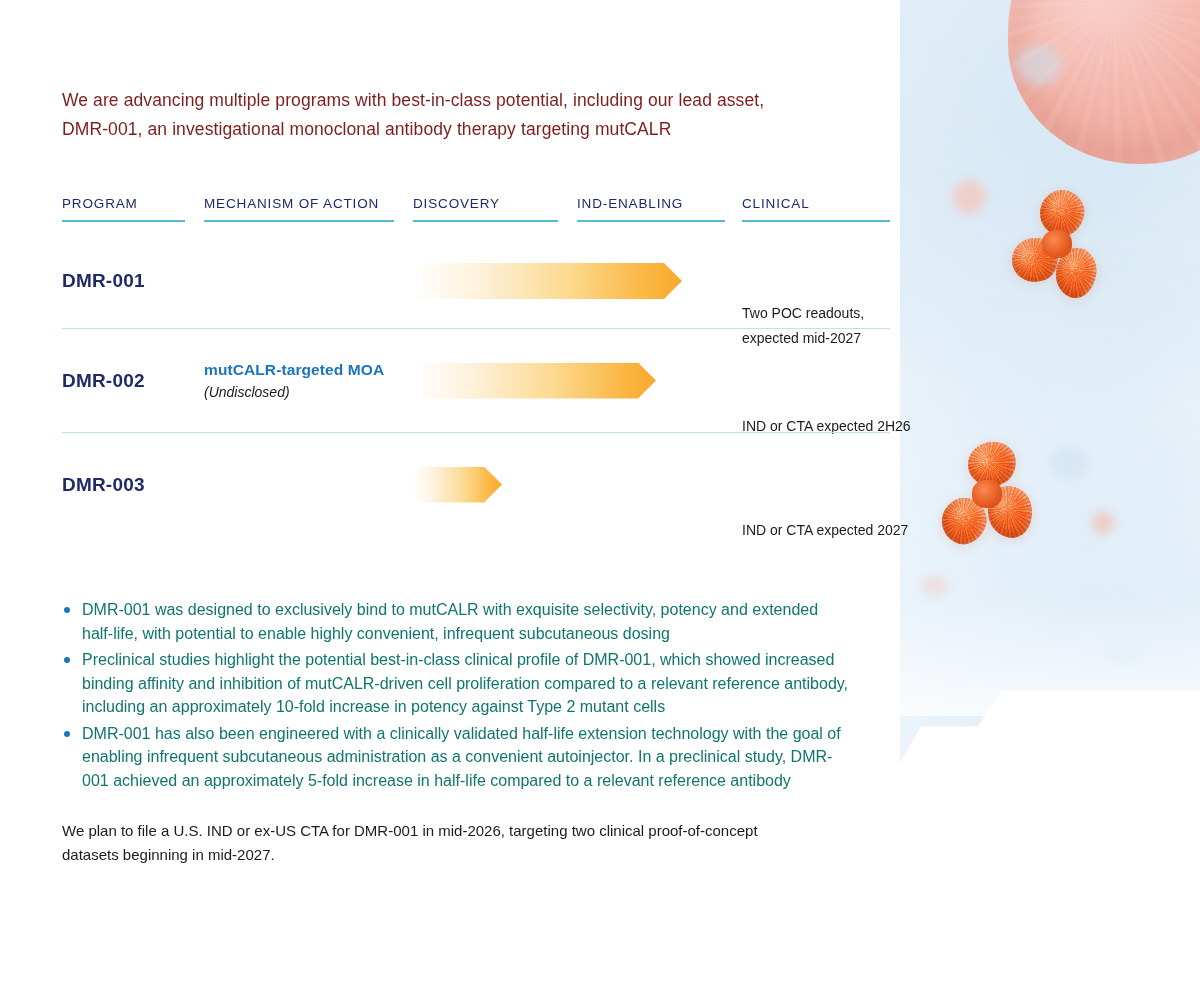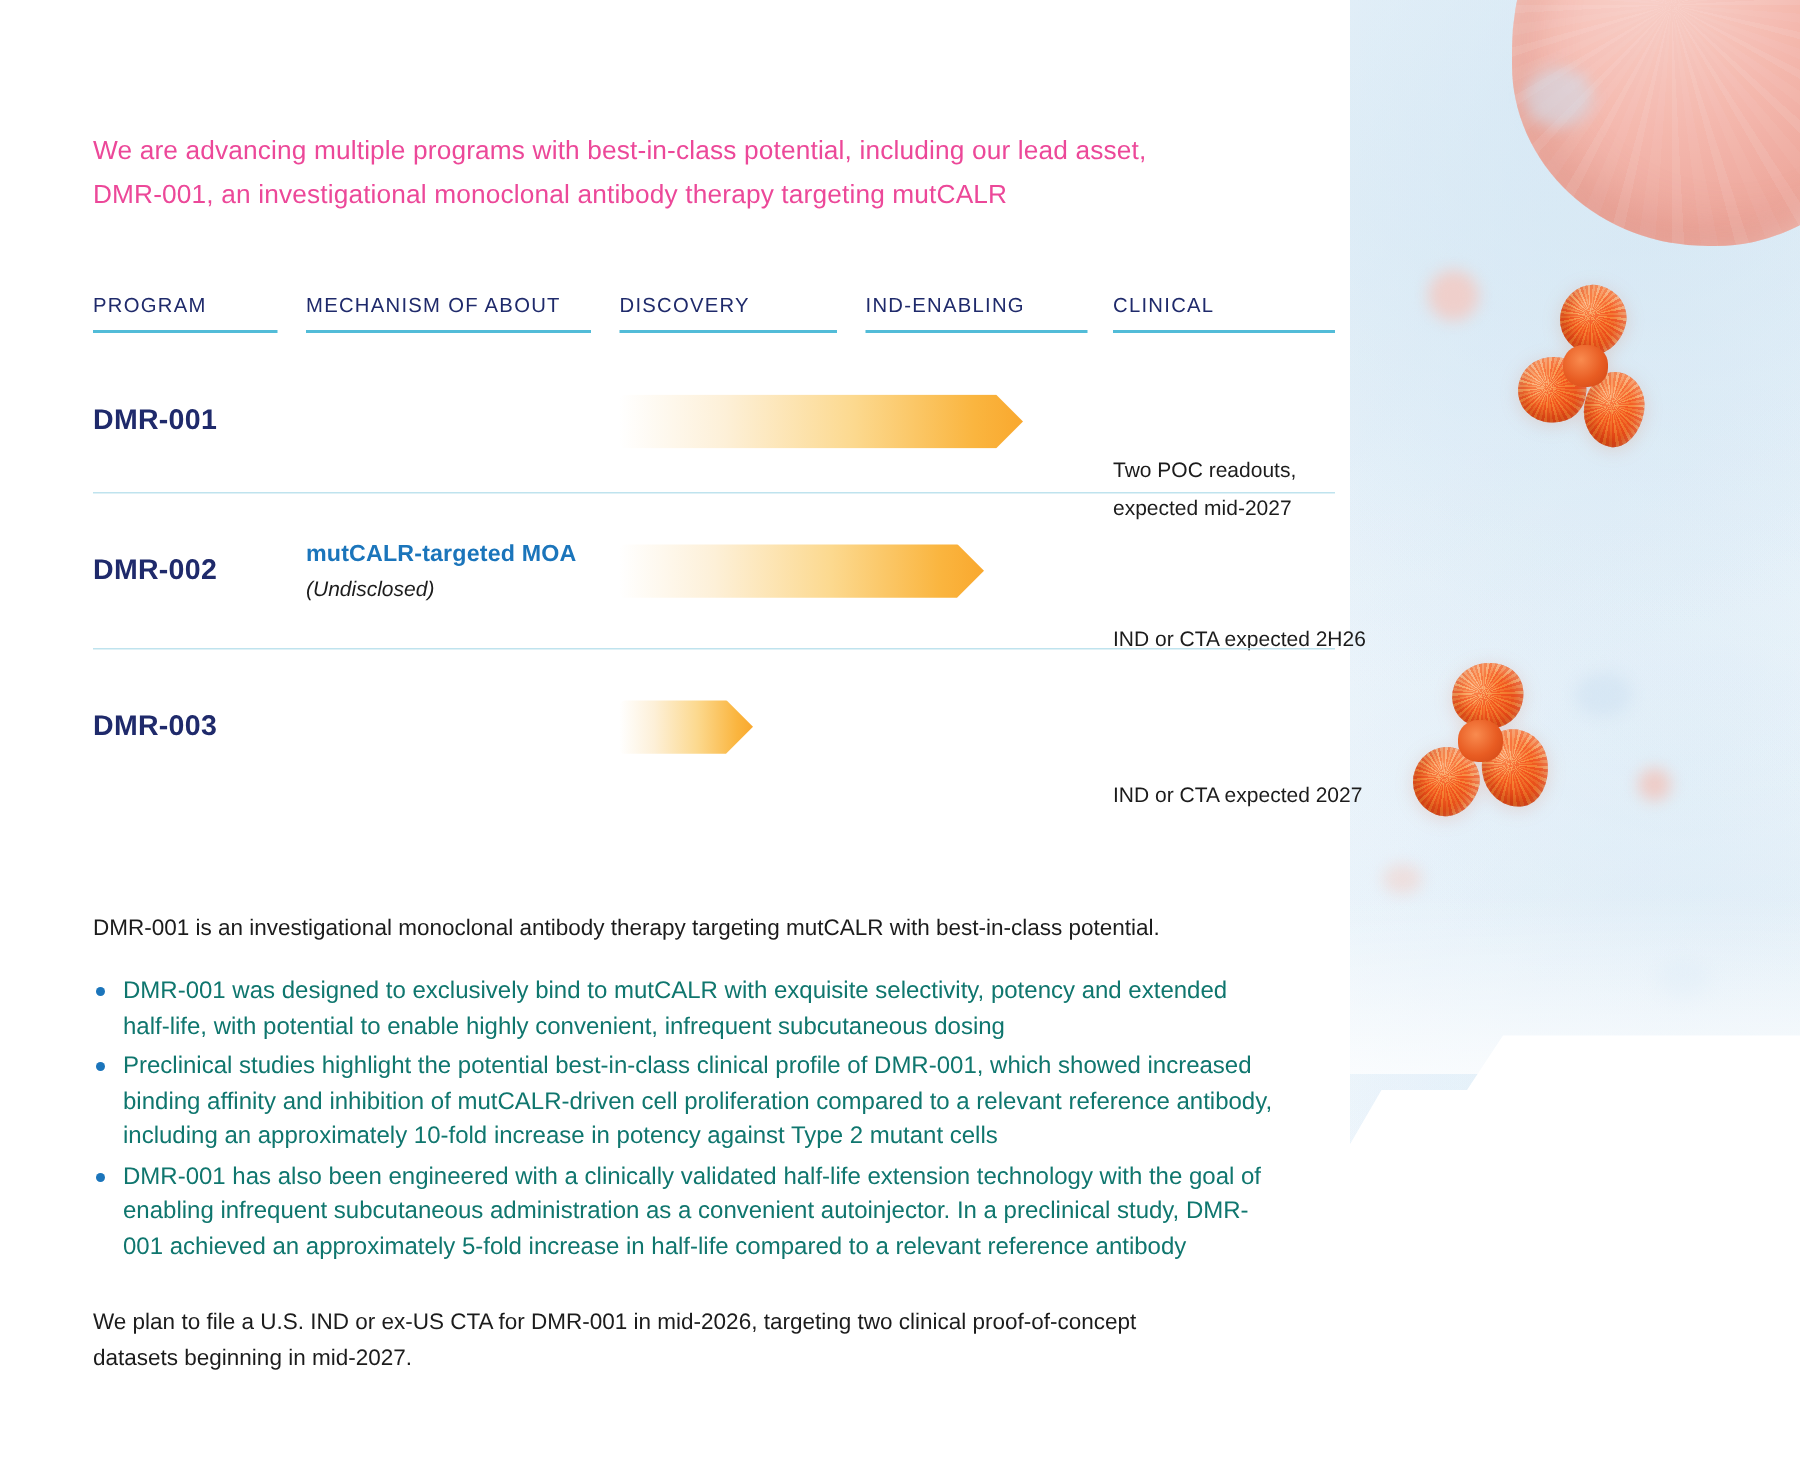--- a/index.html
+++ b/index.html
@@ -89,21 +89,21 @@
   .art-fade-soft {
     position: absolute; left: 0; right: 0; bottom: 268px; height: 120px;
     background: linear-gradient(180deg, rgba(255,255,255,0) 0%, rgba(255,255,255,0.75) 100%);
   }
 
   
   .content { position: absolute; left: 0; top: 0; width: 900px; height: 984px; }
 
   .intro {
     position: absolute; left: 62px; top: 68px; width: 720px;
-    font-size: 17.5px; line-height: 29px; color: #ec4899; font-weight: 400;
+    font-size: 17.5px; line-height: 29px; color: #7f1d1d; font-weight: 400;
     letter-spacing: .1px;
   }
 
   
   .pipeline { position: absolute; left: 62px; top: 196px; width: 828px; }
   .p-head { position: relative; height: 38px; }
   .p-head .col {
     position: absolute; top: 0;
     font-size: 13.5px; letter-spacing: .85px; color: #1f2a6b; font-weight: 400;
     white-space: nowrap;
@@ -214,21 +214,21 @@
 </div>
 
 <div class="content">
 
   <p class="intro">We are advancing multiple programs with best-in-class potential, including our lead asset, DMR-001, an investigational monoclonal antibody therapy targeting mutCALR</p>
 
   <div class="pipeline">
 
     <div class="p-head">
       <div class="col c-program">PROGRAM</div>
-      <div class="col c-moa">MECHANISM OF ABOUT</div>
+      <div class="col c-moa">MECHANISM OF ACTION</div>
       <div class="col c-discovery">DISCOVERY</div>
       <div class="col c-ind">IND-ENABLING</div>
       <div class="col c-clinical">CLINICAL</div>
     </div>
 
     <div class="p-row r1">
       <div class="cell-program">DMR-001</div>
       <div class="bar b1"></div>
       <div class="cell-clinical">Two POC readouts, expected mid-2027</div>
     </div>
@@ -245,21 +245,20 @@
 
     <div class="p-row r3">
       <div class="cell-program">DMR-003</div>
       <div class="bar b3"></div>
       <div class="cell-clinical">IND or CTA expected 2027</div>
     </div>
 
   </div>
 
   <div class="about">
-    <p class="about-lead">DMR-001 is an investigational monoclonal antibody therapy targeting mutCALR with best-in-class potential.</p>
 
     <div class="bullets">
       <div class="bullet">
         <span class="dot"></span>
         <span>DMR-001 was designed to exclusively bind to mutCALR with exquisite selectivity, potency and extended half-life, with potential to enable highly convenient, infrequent subcutaneous dosing</span>
       </div>
       <div class="bullet">
         <span class="dot"></span>
         <span>Preclinical studies highlight the potential best-in-class clinical profile of DMR-001, which showed increased binding affinity and inhibition of mutCALR-driven cell proliferation compared to a relevant reference antibody, including an approximately 10-fold increase in potency against Type 2 mutant cells</span>
       </div>

